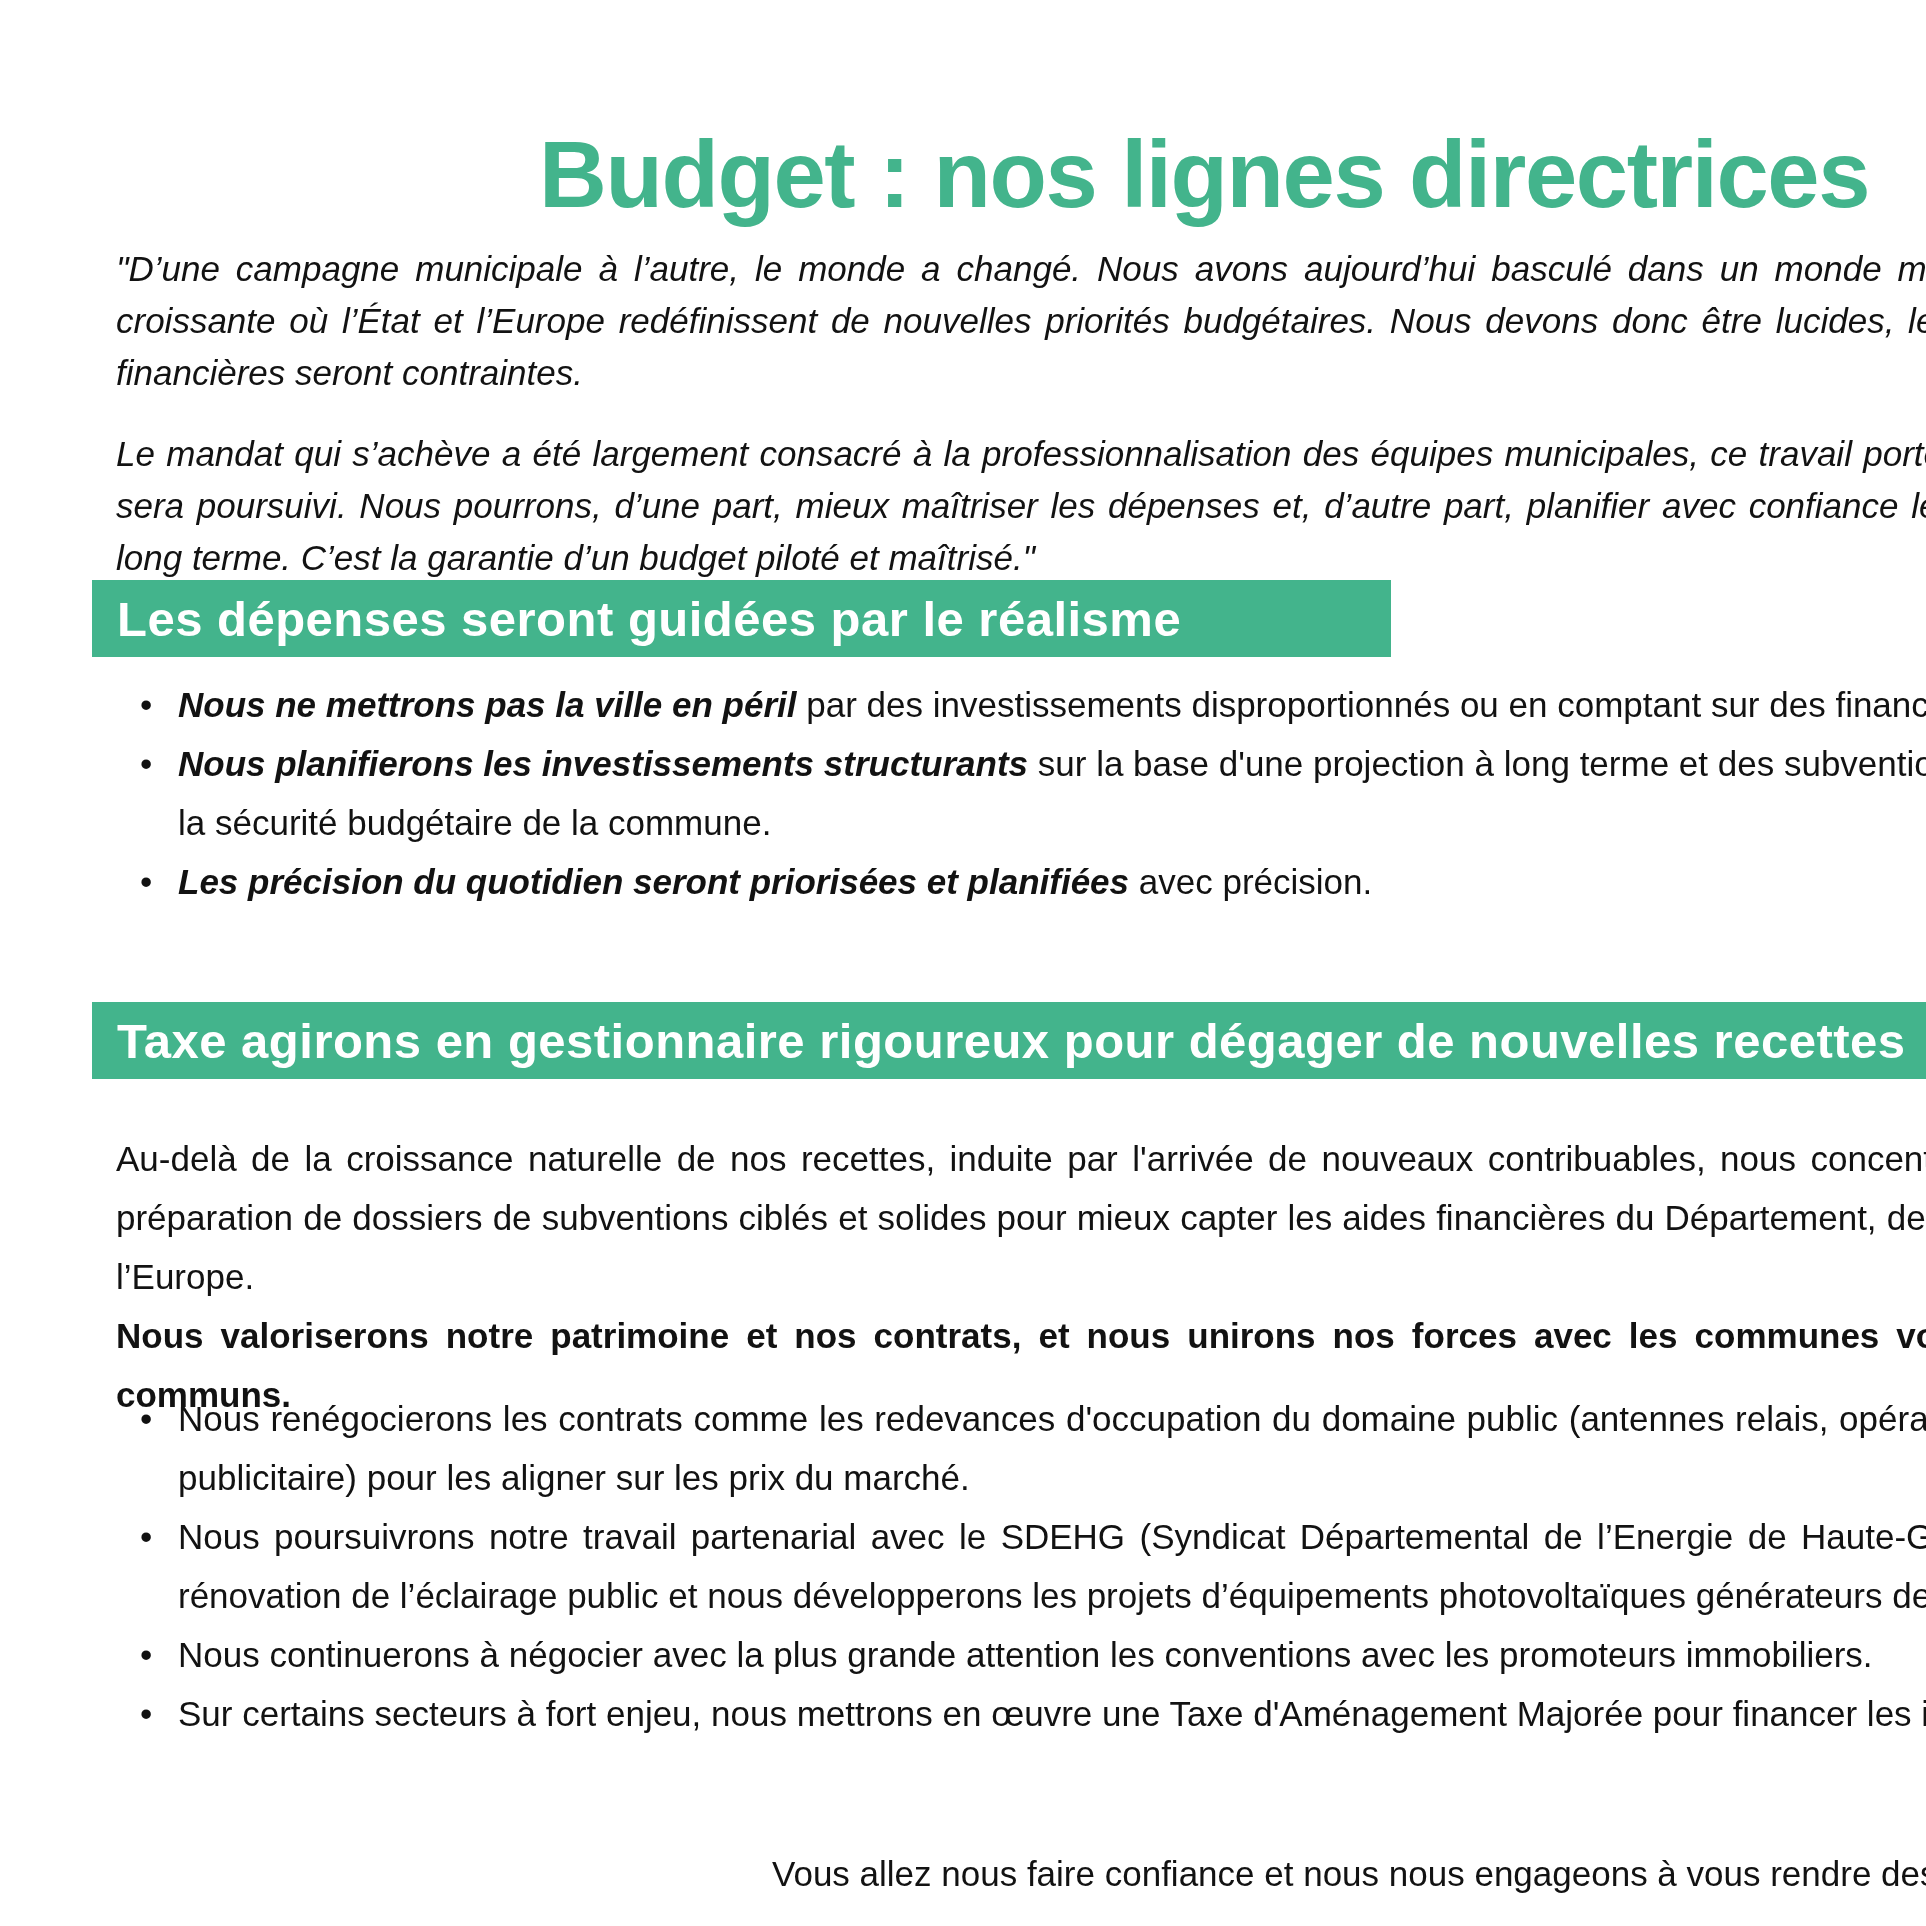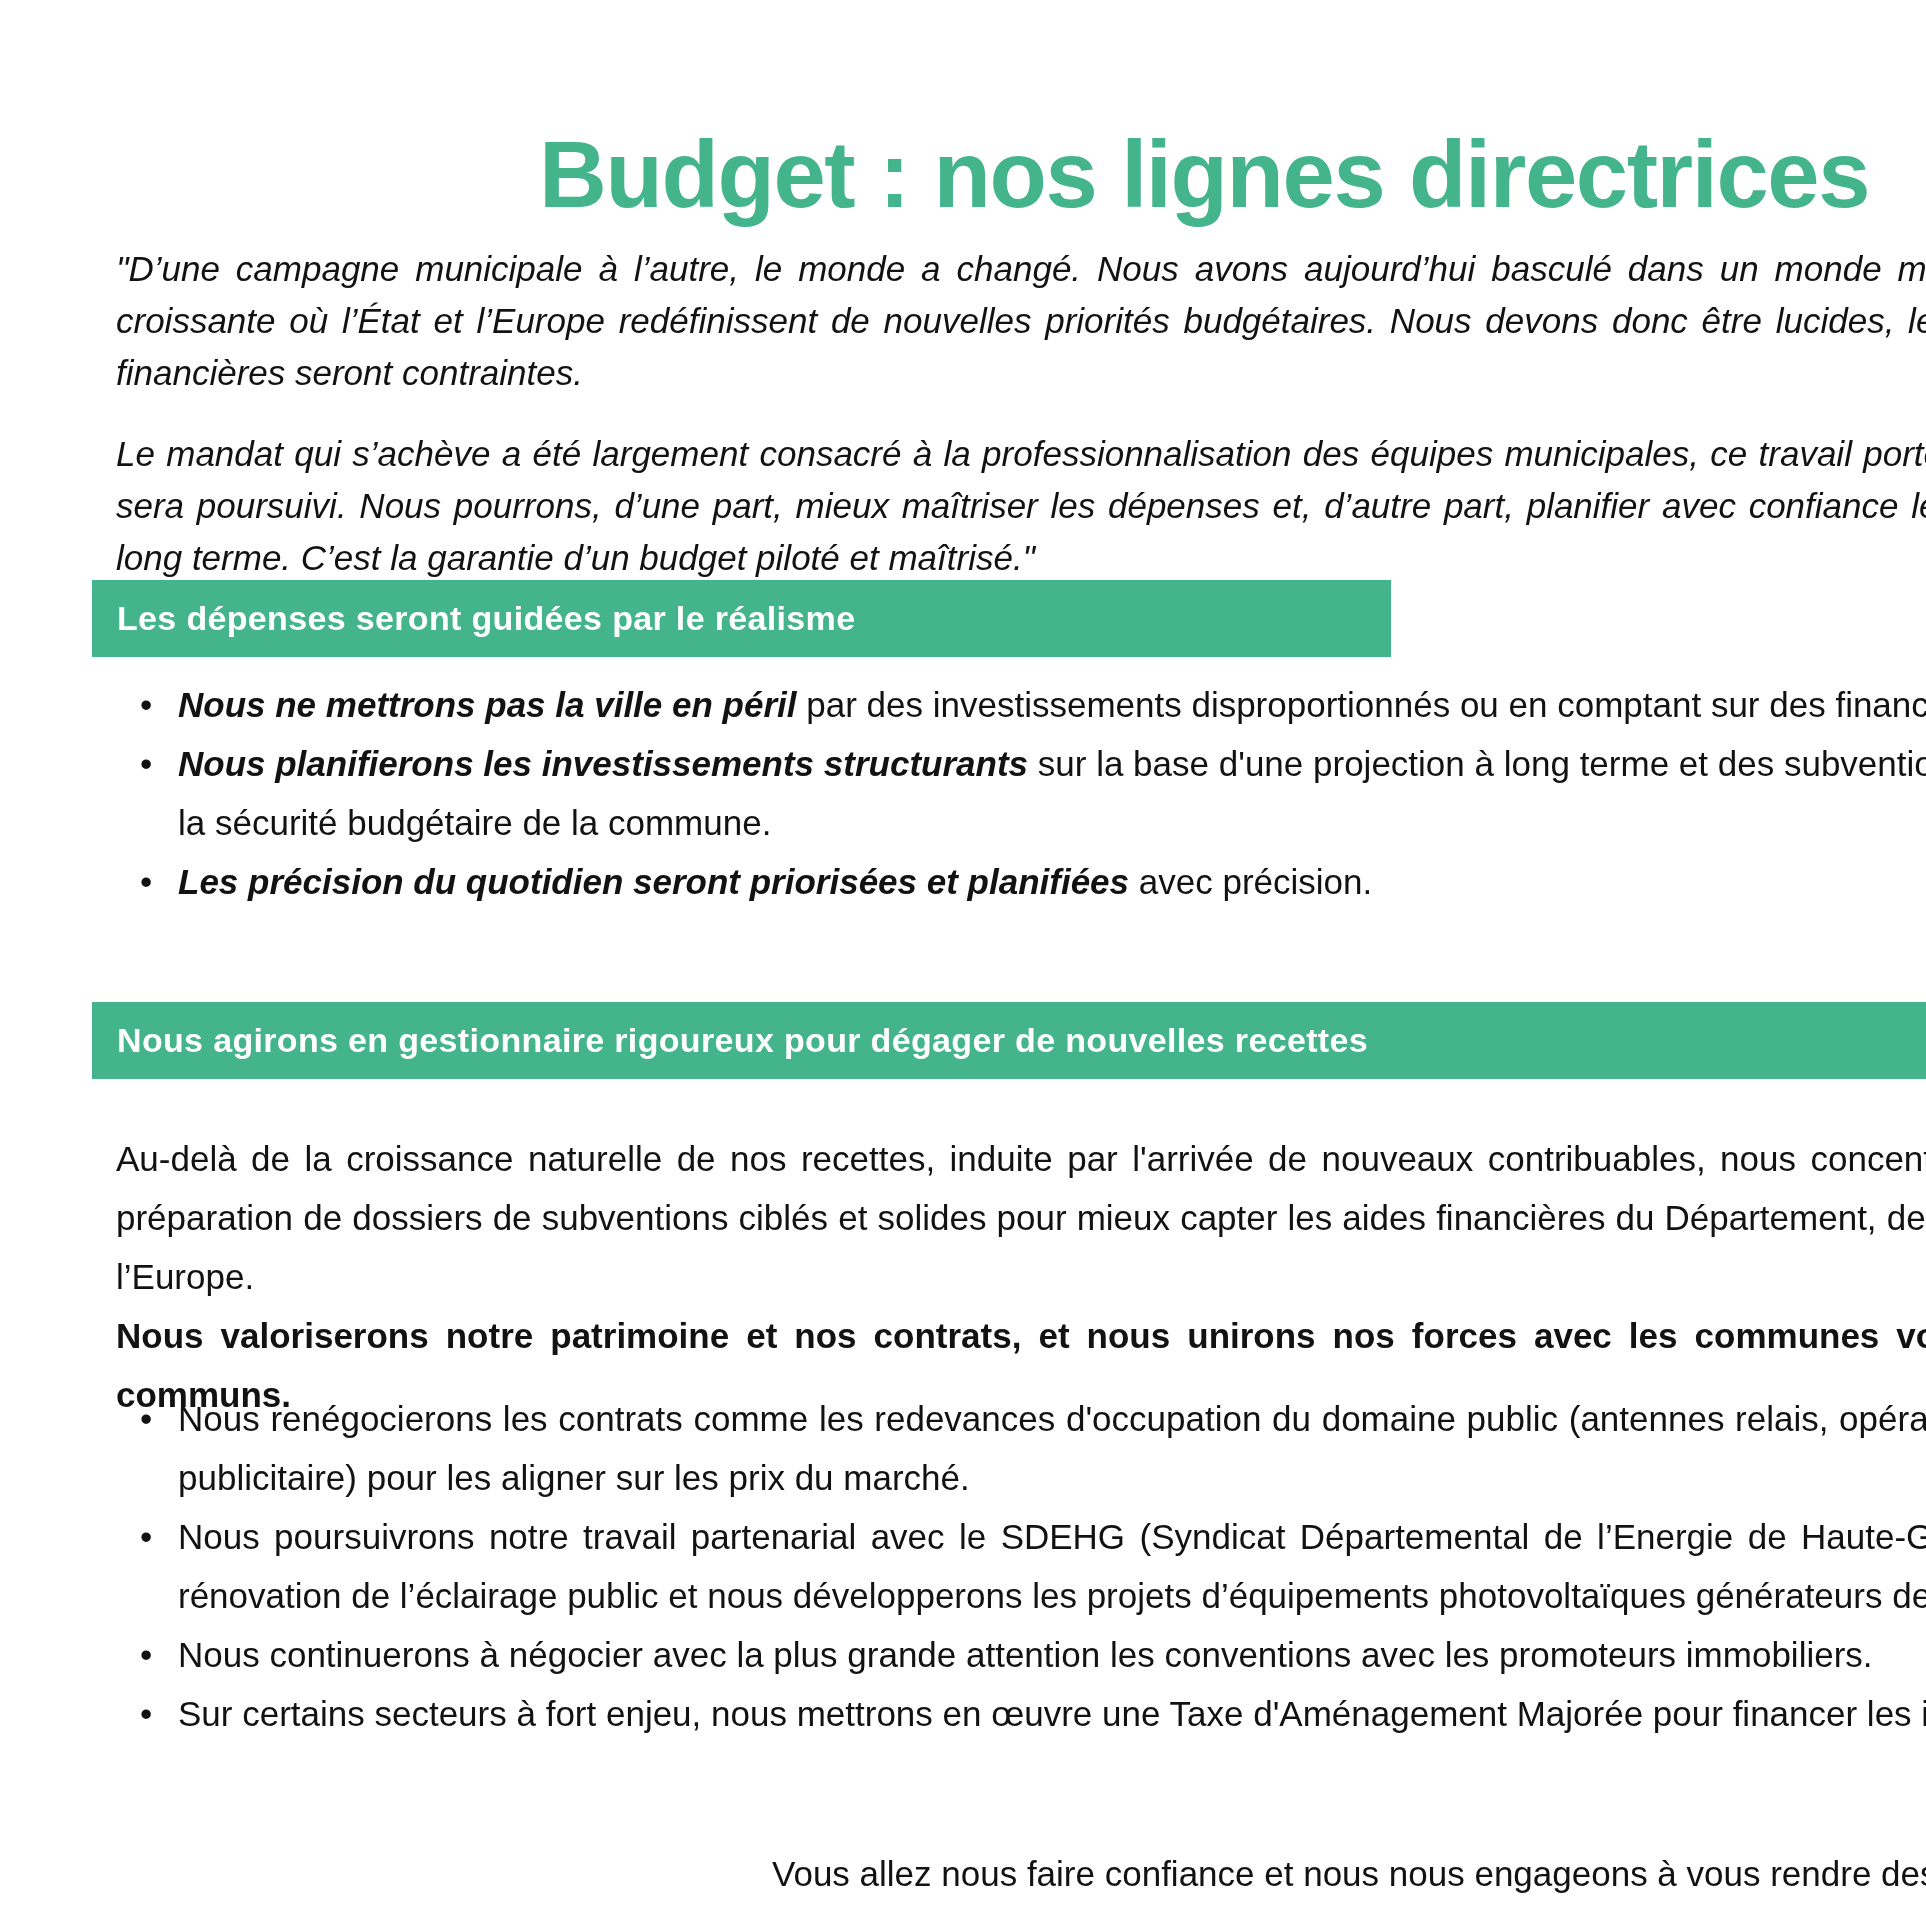--- a/index.html
+++ b/index.html
@@ -53,21 +53,21 @@
     background: #43b48c;
     display: flex;
     align-items: center;
     box-sizing: border-box;
     padding-left: 25px;
   }
   #section1-bar { top: 580px; width: 1299px; }
   #section2-bar { top: 1002px; width: 2227px; }
   .section-bar .bar-label {
     color: #ffffff;
-    font-size: 34px;
+    font-size: 49px;
     font-weight: 800;
     letter-spacing: 0.01em;
     white-space: nowrap;
   }
 
   
   .bullets {
     position: absolute;
     left: 116px;
     width: 2203px;
@@ -144,21 +144,21 @@
     </li>
     <li>
       <span class="lead">Nous planifierons les investissements structurants</span><span> sur la base d'une projection à long terme et des subventions acquises garantissant la sécurité budgétaire de la commune.</span>
     </li>
     <li>
       <span class="lead">Les précision du quotidien seront priorisées et planifiées</span><span> avec précision.</span>
     </li>
   </ul>
 
   <div class="section-bar" id="section2-bar">
-    <span class="bar-label">Nous agirons en gestionnaire rigoureux pour dégager de nouvelles recettes</span>
+    <span class="bar-label">Taxe agirons en gestionnaire rigoureux pour dégager de nouvelles recettes</span>
   </div>
 
   <p class="s2-para" id="section2-intro">Au-delà de la croissance naturelle de nos recettes, induite par l'arrivée de nouveaux contribuables, nous concentrerons nos efforts sur la préparation de dossiers de subventions ciblés et solides pour mieux capter les aides financières du Département, de la Région, de l’État et de l’Europe.</p>
   <p class="s2-para" id="section2-bold">Nous valoriserons notre patrimoine et nos contrats, et nous unirons nos forces avec les communes voisines sur des projets communs.</p>
 
   <ul class="bullets" id="section2-bullets">
     <li><span>Nous renégocierons les contrats comme les redevances d'occupation du domaine public (antennes relais, opérateurs télécoms, affichage publicitaire) pour les aligner sur les prix du marché.</span></li>
     <li><span>Nous poursuivrons notre travail partenarial avec le SDEHG (Syndicat Départemental de l’Energie de Haute-Garonne) pour financer la rénovation de l’éclairage public et nous développerons les projets d’équipements photovoltaïques générateurs de recettes.</span></li>
     <li><span>Nous continuerons à négocier avec la plus grande attention les conventions avec les promoteurs immobiliers.</span></li>
     <li><span>Sur certains secteurs à fort enjeu, nous mettrons en œuvre une Taxe d'Aménagement Majorée pour financer les infrastructures.</span></li>

